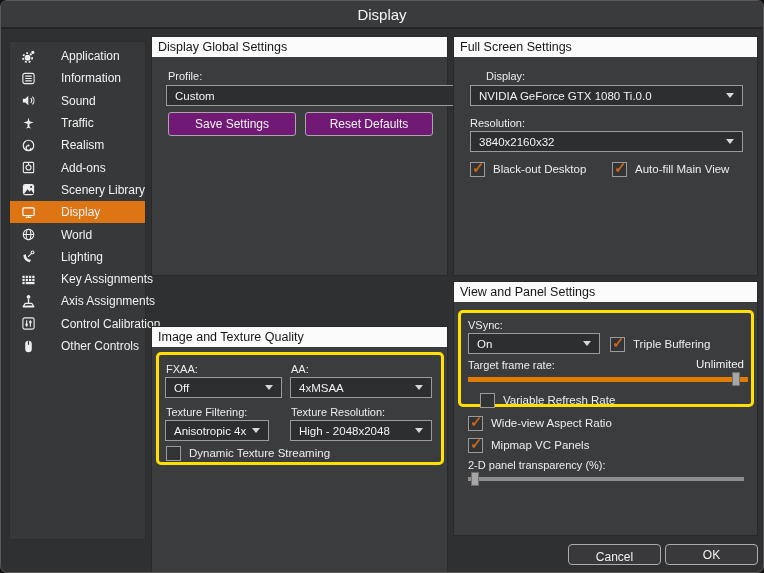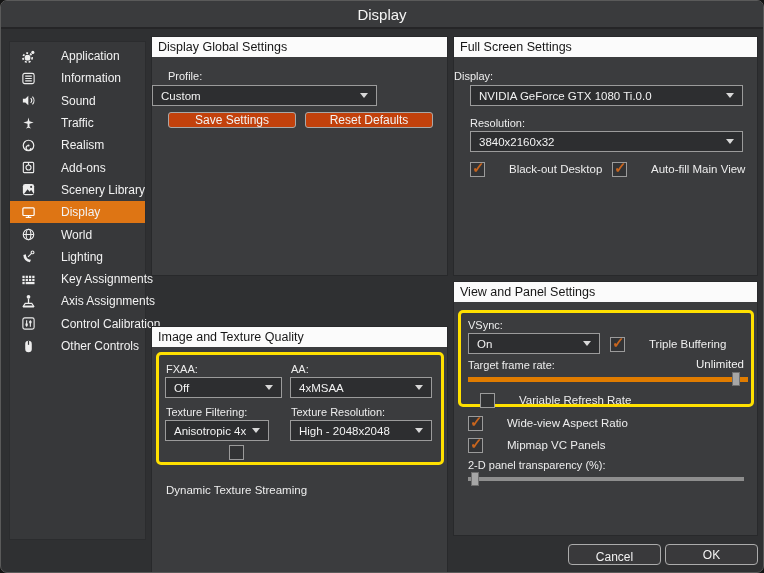--- a/index.html
+++ b/index.html
@@ -26,25 +26,25 @@
   .p3{left:150px;top:280px;width:297px;height:255px;margin-top:45px;}
   .p4{left:452px;top:280px;width:305px;height:255px;}
   .lbl{position:absolute;font-size:11px;color:#EDEDED;white-space:nowrap;}
   
   .dropdown{position:absolute;height:21px;background:#2D2E30;border:1px solid #9B9B9B;
             display:flex;align-items:center;padding:0 8px;cursor:default;}
   .dd-value{font-size:11.5px;color:#F2F2F2;flex:1;white-space:nowrap;overflow:hidden;}
   .dd-caret{width:0;height:0;border-left:4px solid transparent;border-right:4px solid transparent;
             border-top:5px solid #D8D8D8;margin-left:6px;}
   
-  .btn{position:absolute;height:16px;background:#c2410c;border:1px solid #A8A8A8;border-radius:3px;
+  .btn{position:absolute;height:24px;background:#701a75;border:1px solid #A8A8A8;border-radius:3px;
        color:#F2F2F2;font-size:12px;display:flex;align-items:center;justify-content:center;cursor:default;}
   .footer-btn{height:21px;border-radius:4px;background:#39393B;border:1px solid #ABABAB;}
   
-  .check-row{position:absolute;display:flex;align-items:center;gap:24px;height:16px;}
+  .check-row{position:absolute;display:flex;align-items:center;gap:8px;height:16px;}
   .checkbox{width:15px;height:15px;background:#323335;border:1px solid #9B9B9B;position:relative;flex:0 0 15px;}
   .checkbox.checked::after{content:"\2713";position:absolute;left:1px;top:-4px;color:#C8651E;
                            font-size:15px;font-weight:bold;}
   .check-label{font-size:11.5px;color:#EDEDED;white-space:nowrap;}
   
   .hl-box{position:absolute;border:3px solid #FFE000;border-radius:5px;pointer-events:none;}
   
   .slider{position:absolute;height:14px;}
   .slider .track{position:absolute;left:0;right:0;top:5px;height:4px;background:#8E8E8E;}
   .slider-orange .track{background:#E07C00;height:5px;}
@@ -207,35 +207,35 @@
             <line x1="8" y1="2" x2="8" y2="6.2" stroke="#37383A" stroke-width="1.3"></line>
           </svg>
       </span>
       <span class="nav-label">Other Controls</span>
     </div>
   </div>
 
   <div class="panel p1">
     <div class="panel-header">Display Global Settings</div>
     <span class="lbl" style="left:16px;top:33px;">Profile:</span>
-    <div class="dropdown" style="left:0;top:48px;width:225px;gap:36px;">
+    <div class="dropdown" style="left:14px;top:48px;width:317px;gap:36px;">
       <span class="dd-value">Custom</span>
       <span class="dd-caret"></span>
     </div>
     <div class="btn" style="left:16px;top:75px;width:128px;">
       <span>Save Settings</span>
     </div>
     <div class="btn" style="left:153px;top:75px;width:128px;">
       <span>Reset Defaults</span>
     </div>
   </div>
 
   <div class="panel p2">
     <div class="panel-header">Full Screen Settings</div>
-    <span class="lbl" style="left:0;top:33px;">Display:</span>
+    <span class="lbl" style="left:32px;top:33px;">Display:</span>
     <div class="dropdown" style="left:16px;top:48px;width:273px;">
       <span class="dd-value">NVIDIA GeForce GTX 1080 Ti.0.0</span>
       <span class="dd-caret"></span>
     </div>
     <span class="lbl" style="left:16px;top:80px;">Resolution:</span>
     <div class="dropdown" style="left:16px;top:94px;width:273px;">
       <span class="dd-value">3840x2160x32</span>
       <span class="dd-caret"></span>
     </div>
     <div class="check-row" style="left:16px;top:124px;">
@@ -264,21 +264,21 @@
     <span class="lbl" style="left:14px;top:79px;">Texture Filtering:</span>
     <span class="lbl" style="left:139px;top:79px;">Texture Resolution:</span>
     <div class="dropdown" style="left:13px;top:93px;width:104px;">
       <span class="dd-value">Anisotropic 4x</span>
       <span class="dd-caret"></span>
     </div>
     <div class="dropdown" style="left:138px;top:93px;width:142px;">
       <span class="dd-value">High - 2048x2048</span>
       <span class="dd-caret"></span>
     </div>
-    <div class="check-row" style="left:14px;top:118px;flex-direction:column;">
+    <div class="check-row" style="left:14px;top:118px;">
       <span class="checkbox"></span>
       <span class="check-label">Dynamic Texture Streaming</span>
     </div>
   </div>
 
   <div class="panel p4">
     <div class="panel-header">View and Panel Settings</div>
     <div class="hl-box" style="left:4px;top:28px;width:296px;height:97px;"></div>
     <span class="lbl" style="left:14px;top:37px;">VSync:</span>
     <div class="dropdown" style="left:14px;top:51px;width:132px;">

